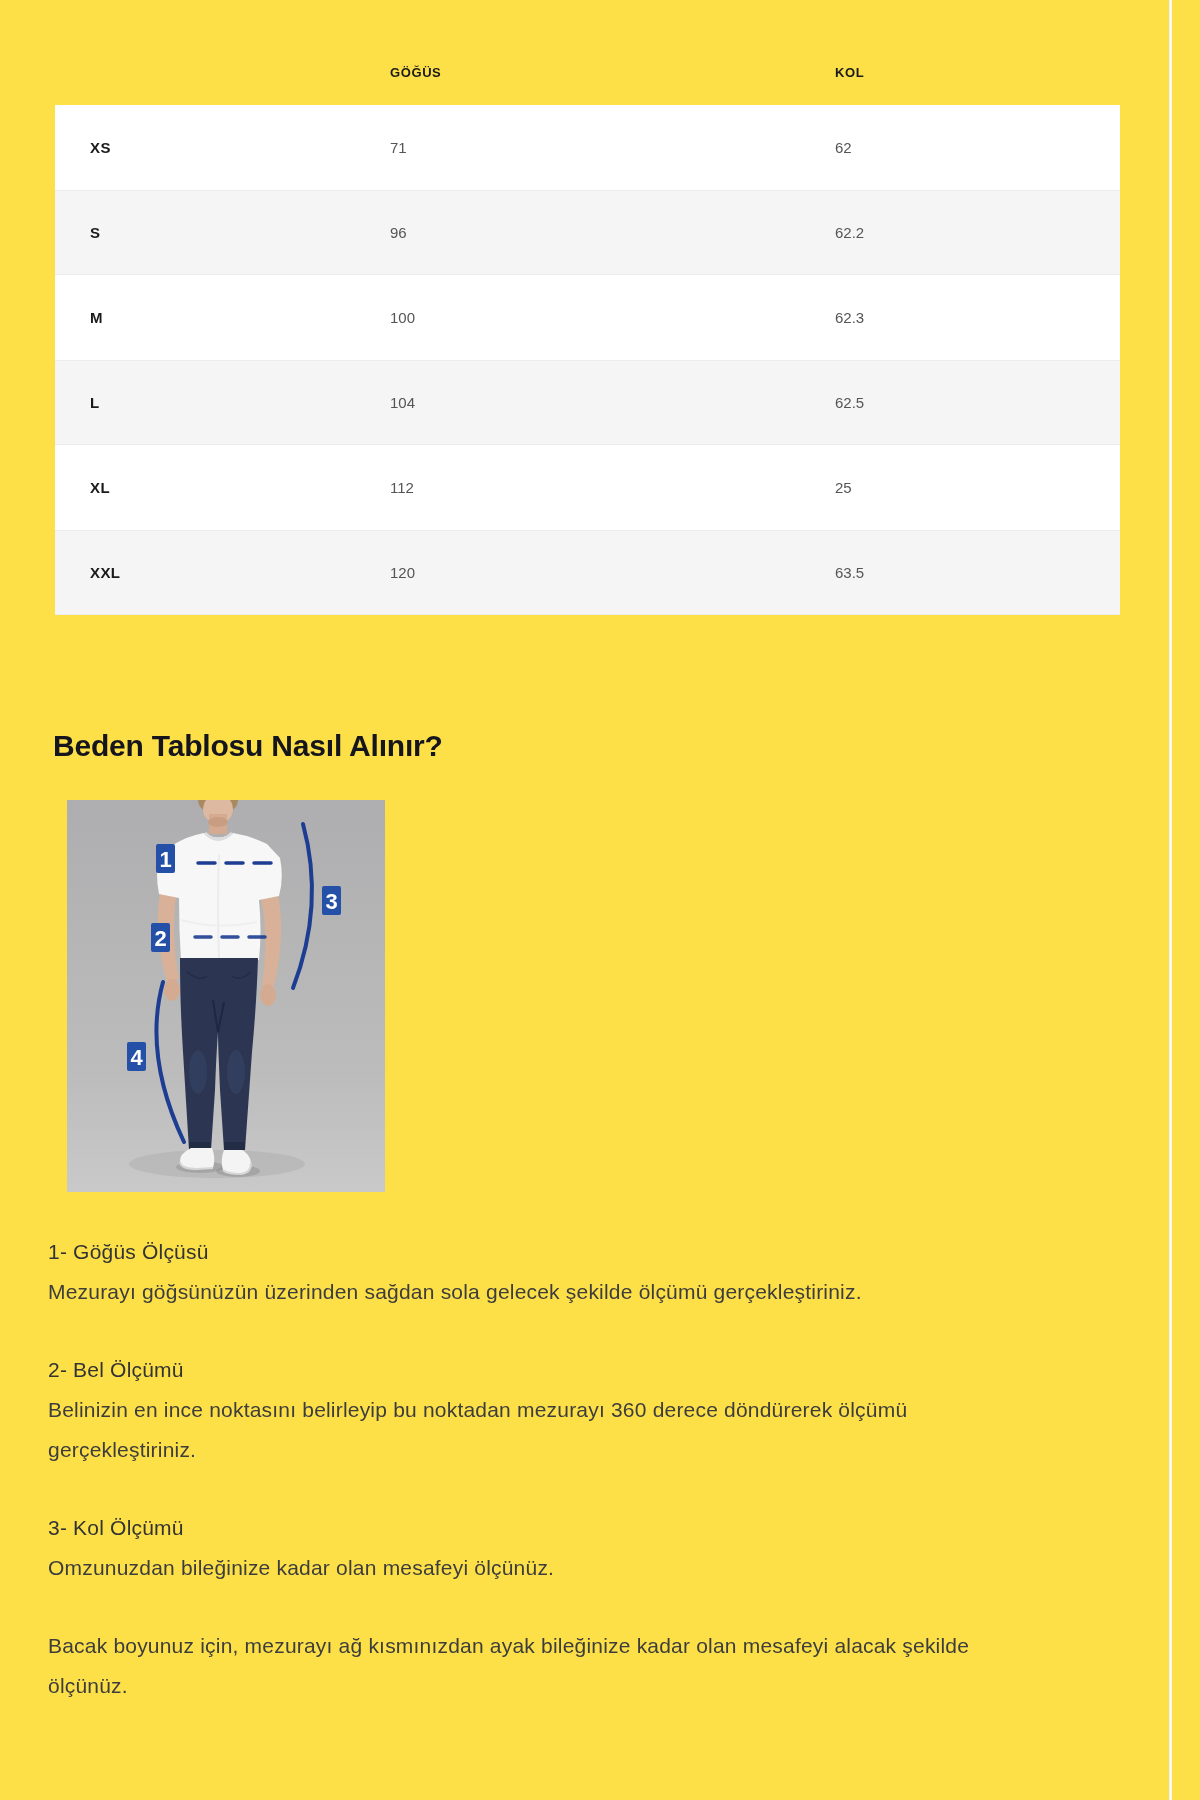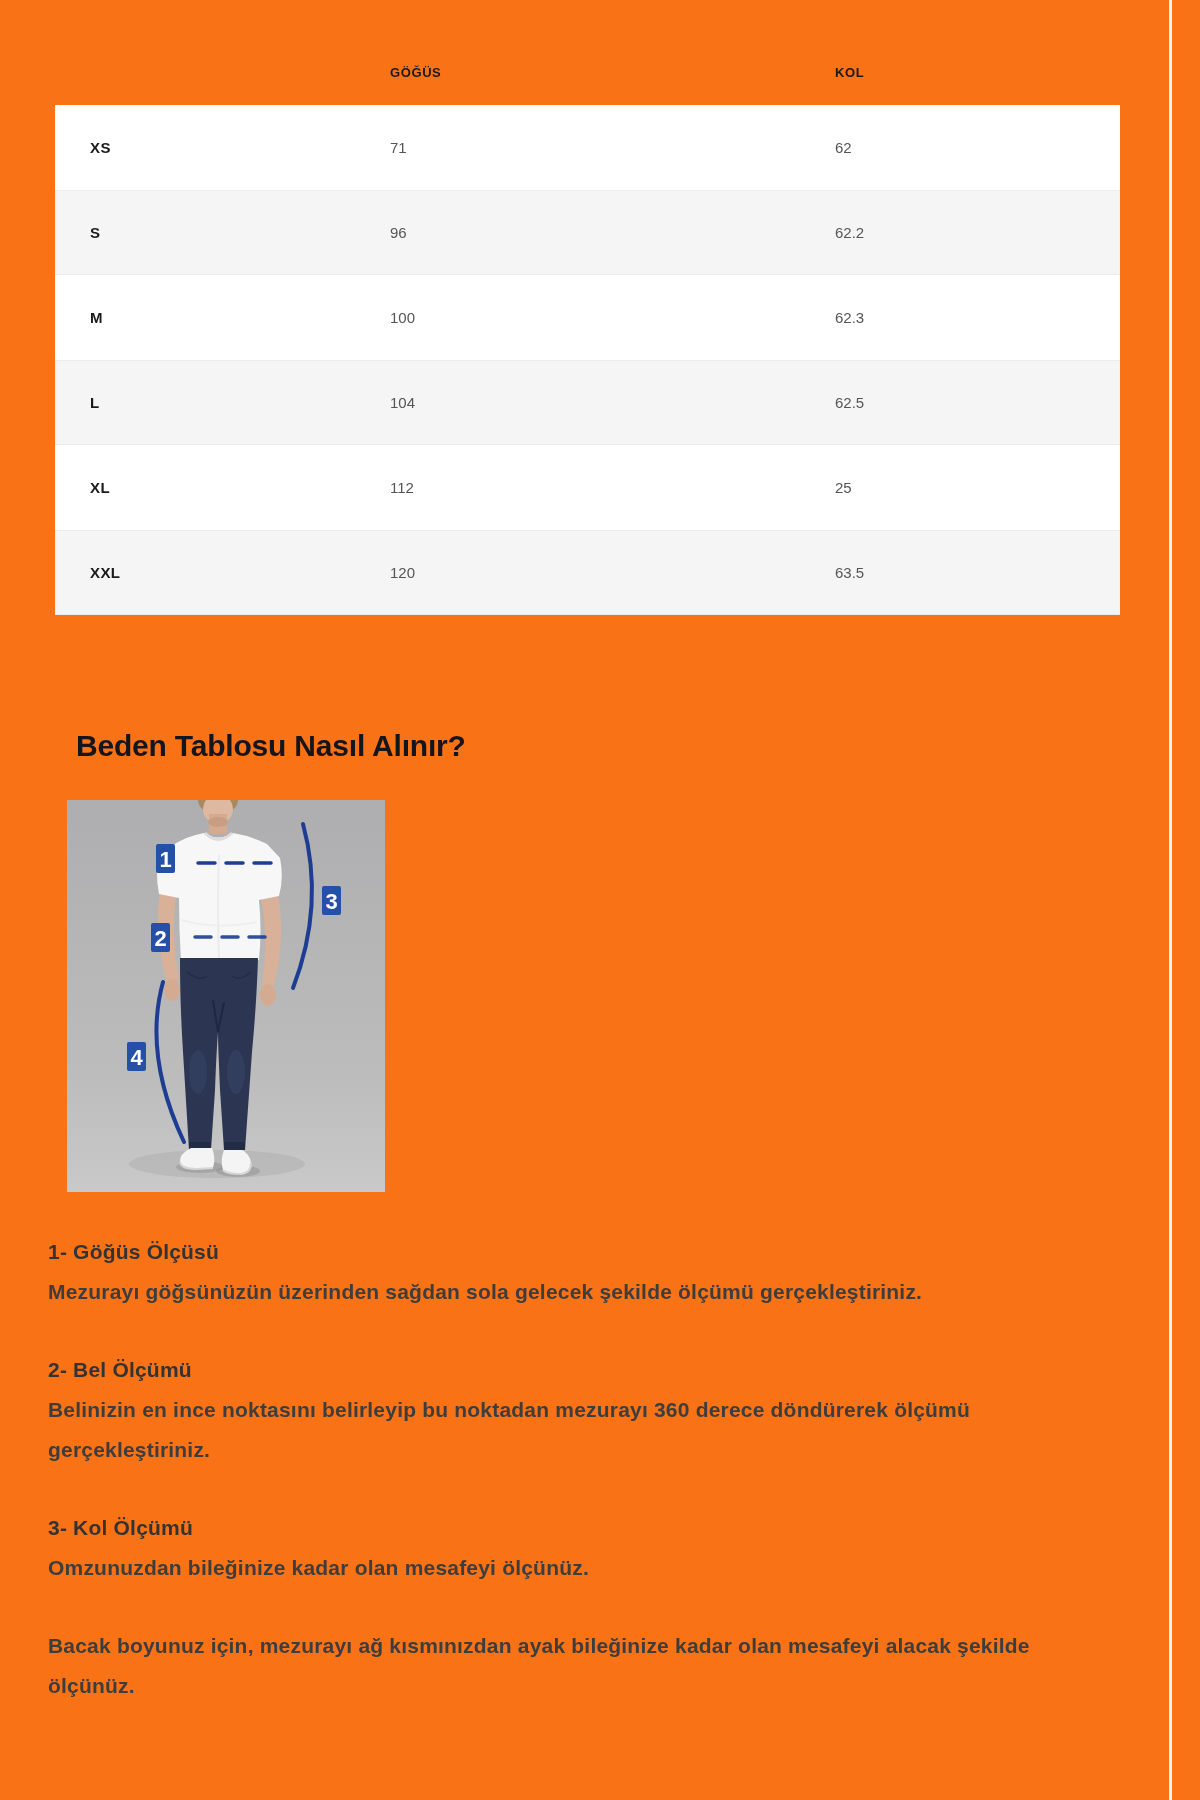--- a/index.html
+++ b/index.html
@@ -1,18 +1,18 @@
 <!DOCTYPE html>
 <html><head>
 <meta charset="utf-8">
 <style>
   * { margin:0; padding:0; box-sizing:border-box; }
   body { background:#ffffff; font-family:"Liberation Sans", sans-serif; }
   .page {
-    position:relative; width:1200px; height:1800px; background:#f97316;
+    position:relative; width:1200px; height:1800px; background:#fde047;
     overflow:hidden; margin:0 auto;
   }
   .v-divider {
     position:absolute; left:1169px; top:0; width:3px; height:100%;
     border-left:1px solid #ededed; border-right:1px solid #f3f3f3; background:#fdfdfd;
   }
 
   
   .size-table { position:absolute; left:55px; top:40px; width:1065px; }
   .t-head {
@@ -29,30 +29,30 @@
   .t-row:nth-child(odd) {
     background:#f5f5f5; border-top:1px solid #ececec; border-bottom:1px solid #ececec;
   }
   .t-row .size-cell {
     padding-left:35px; font-size:15px; font-weight:bold; color:#1a1a1a; letter-spacing:0.4px;
   }
   .t-row .val-cell { font-size:15px; color:#555555; }
 
   
   .main-heading {
-    position:absolute; left:76px; top:727px;
+    position:absolute; left:53px; top:727px;
     font-size:30px; line-height:38px; font-weight:800; color:#15151e; letter-spacing:-0.2px;
   }
 
   
   .figure { position:absolute; left:67px; top:800px; width:318px; height:392px; }
   .figure svg { display:block; width:100%; height:100%; }
 
   
-  .instructions { position:absolute; left:48px; top:1232px; width:1085px;font-weight:bold; }
+  .instructions { position:absolute; left:48px; top:1232px; width:1085px; }
   .instr-block { margin-bottom:38px; }
   .instr-title {
     font-size:21px; line-height:40px; color:#333333; letter-spacing:0.2px;
   }
   .instr-body {
     font-size:21px; line-height:40px; color:#3d3d3d; max-width:1000px; letter-spacing:0.2px;
   }
 </style>
 </head>
 <body>

